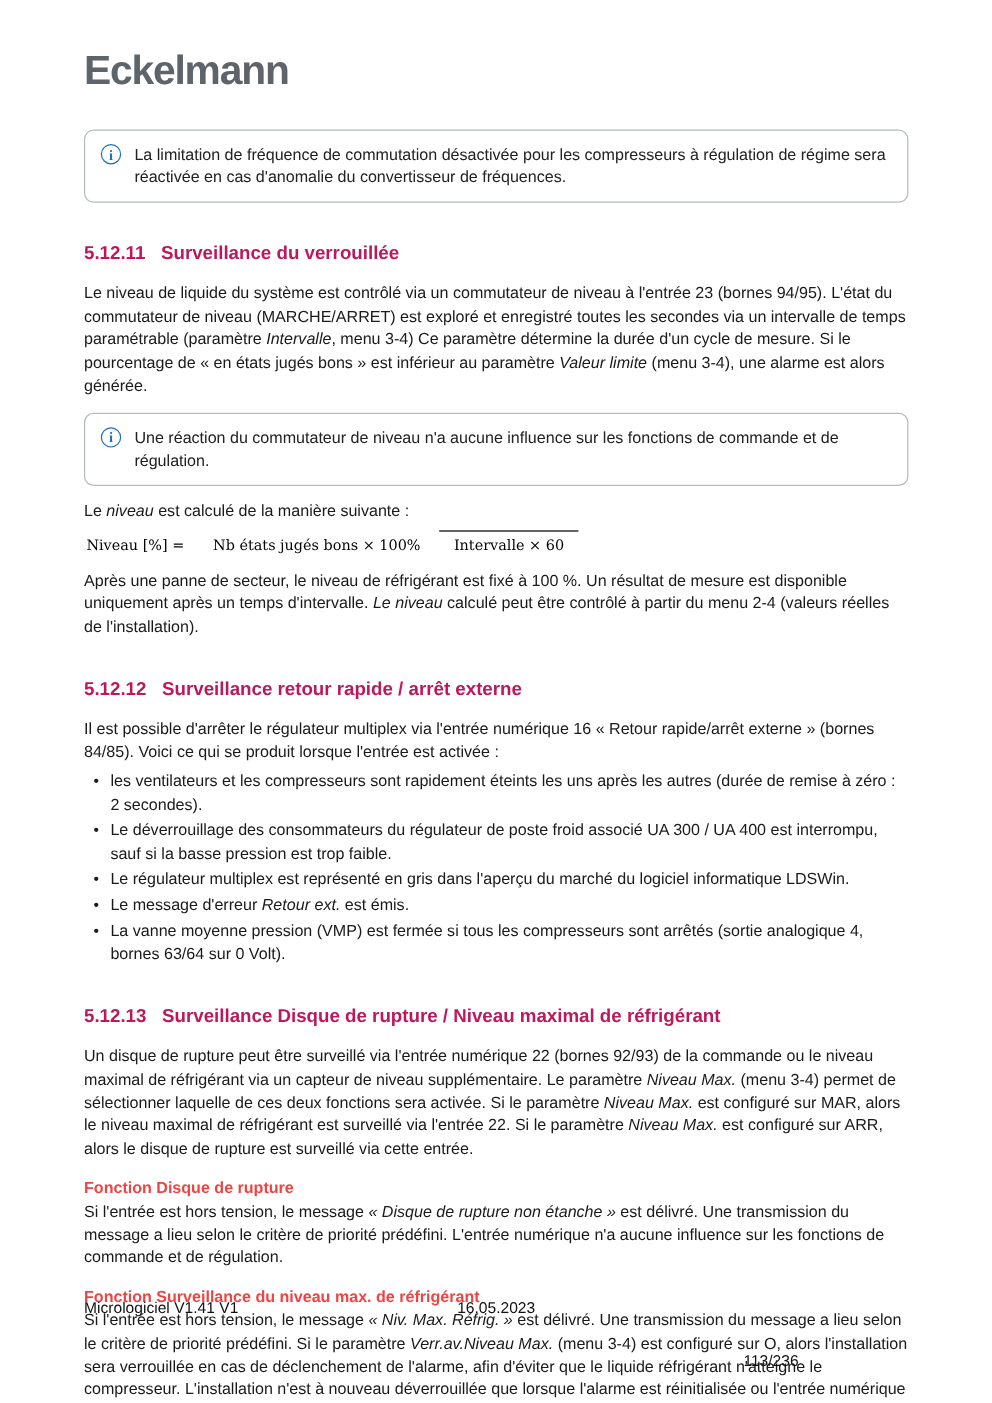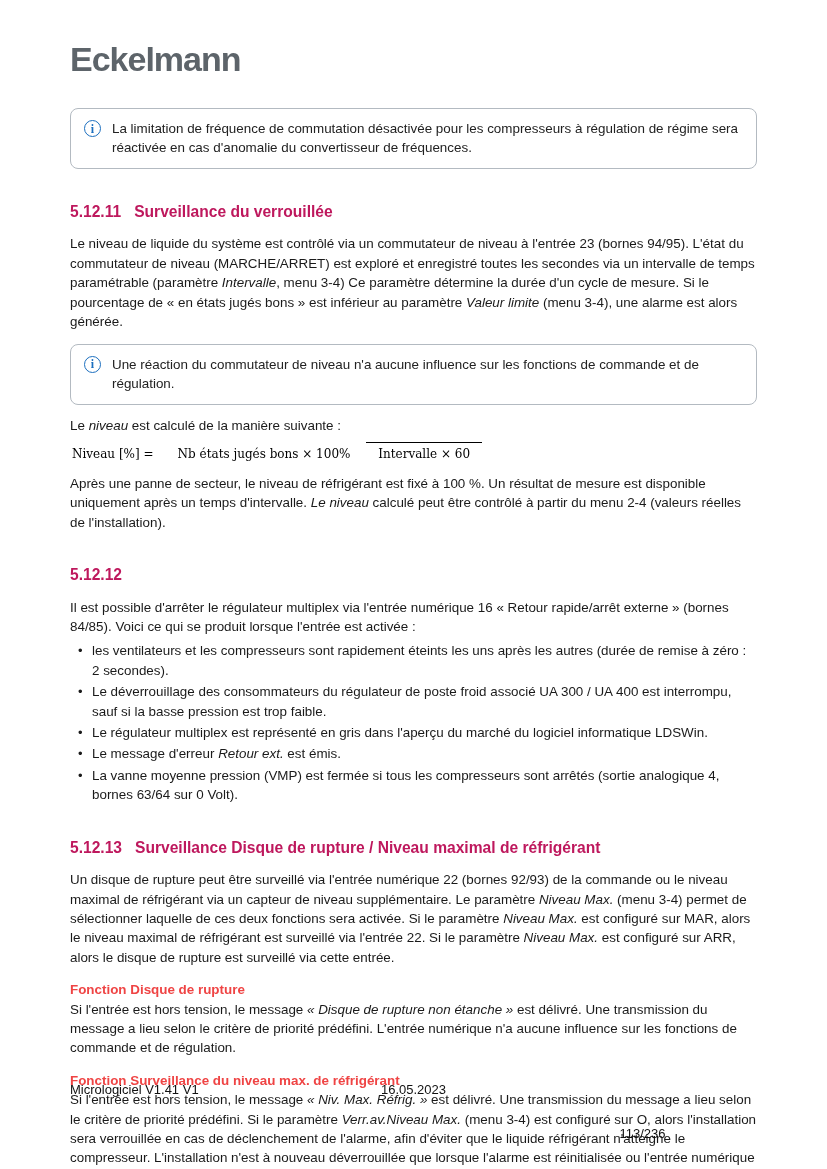--- a/index.html
+++ b/index.html
@@ -158,20 +158,21 @@
     <span class="frac">
       <span class="num">Nb états jugés bons  ×  100%</span>
       <span class="den">Intervalle  ×  60</span>
     </span>
   </div>
 
   <p class="body">Après une panne de secteur, le niveau de réfrigérant est fixé à 100 %. Un résultat de mesure est disponible uniquement après un temps d'intervalle. <i>Le niveau</i> calculé peut être contrôlé à partir du menu 2-4 (valeurs réelles de l'installation).</p>
 
   <h2 class="section">
     <span>5.12.12</span>
+    <span>Surveillance retour rapide / arrêt externe</span>
   </h2>
 
   <p class="body">Il est possible d'arrêter le régulateur multiplex via l'entrée numérique 16 « Retour rapide/arrêt externe » (bornes 84/85). Voici ce qui se produit lorsque l'entrée est activée :</p>
 
   <ul class="bullets">
     <li>les ventilateurs et les compresseurs sont rapidement éteints les uns après les autres (durée de remise à zéro : 2 secondes).</li>
     <li>Le déverrouillage des consommateurs du régulateur de poste froid associé UA 300 / UA 400 est interrompu, sauf si la basse pression est trop faible.</li>
     <li>Le régulateur multiplex est représenté en gris dans l'aperçu du marché du logiciel informatique LDSWin.</li>
     <li>Le message d'erreur <i>Retour ext.</i> est émis.</li>
     <li>La vanne moyenne pression (VMP) est fermée si tous les compresseurs sont arrêtés (sortie analogique 4, bornes 63/64 sur 0 Volt).</li>

